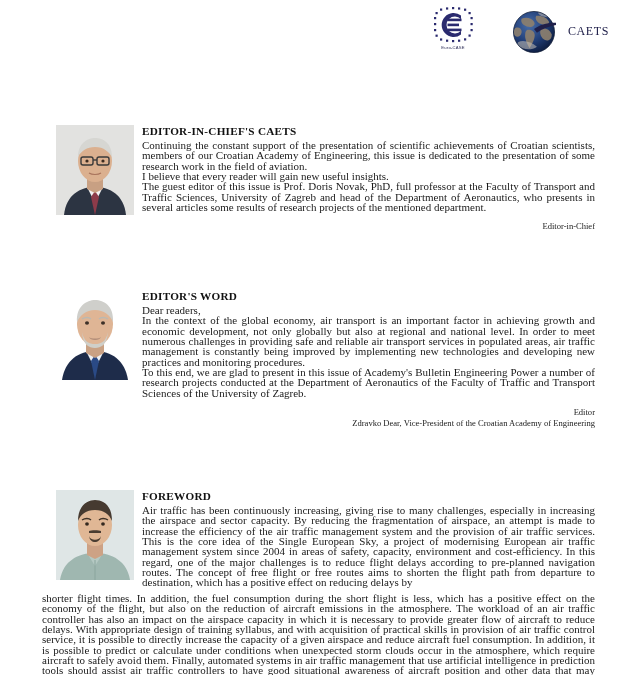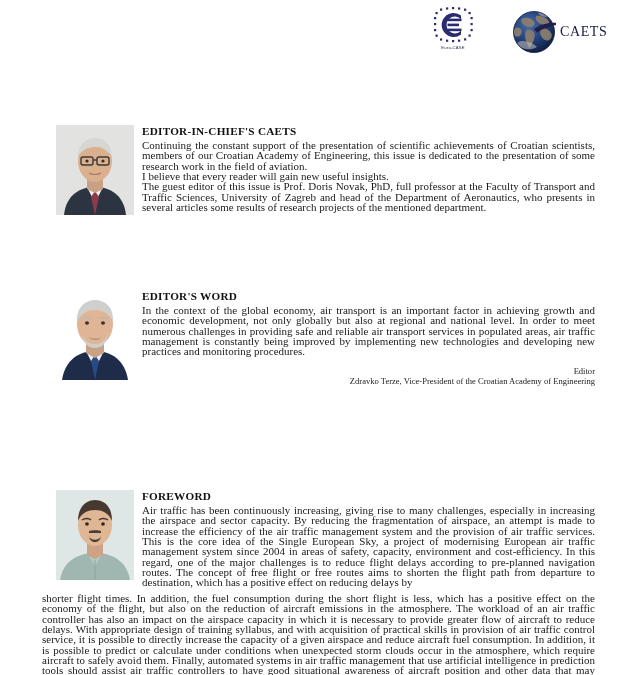--- a/index.html
+++ b/index.html
@@ -59,24 +59,24 @@
   }
   .logo-caets .globe-wrap {
     position: absolute;
     left: 0;
     top: 0;
     width: 44px;
     height: 44px;
   }
   .logo-caets .caets-text {
     position: absolute;
-    left: 48px;
+    left: 56px;
     top: 14px;
     font-family: "Liberation Serif", serif;
-    font-size: 14px;
+    font-size: 12px;
     letter-spacing: 0.6px;
     color: #20204a;
   }
 
   
   .block {
     position: absolute;
     left: 0;
     width: 637px;
   }
@@ -233,20 +233,21 @@
         <ellipse cx="47" cy="36" rx="1.6" ry="1.6" fill="#3b2b20"></ellipse>
         <path d="M33 48 C36 50, 42 50, 45 48" stroke="#a9745c" stroke-width="1.2" fill="none"></path>
       </svg>
     </div>
     <div class="content">
       <h2 class="section-title">EDITOR-IN-CHIEF'S CAETS</h2>
       <p class="body-text">Continuing the constant support of the presentation of scientific achievements of Croatian scientists, members of our Croatian Academy of Engineering, this issue is dedicated to the presentation of some research work in the field of aviation.</p>
       <p class="body-text">I believe that every reader will gain new useful insights.</p>
       <p class="body-text">The guest editor of this issue is Prof. Doris Novak, PhD, full professor at the Faculty of Transport and Traffic Sciences, University of Zagreb and head of the Department of Aeronautics, who presents in several articles some results of research projects of the mentioned department.</p>
       <div class="signoff">
+        <div>Editor-in-Chief</div>
       </div>
     </div>
   </div>
 
   <div class="block" style="top:290px;">
     <div class="portrait" style="top:0;">
       <svg viewBox="0 0 78 90" width="78" height="90" xmlns="http://www.w3.org/2000/svg">
         <rect width="78" height="90" fill="#ffffff"></rect>
 
         <path d="M6 90 C9 70, 23 61, 39 61 C55 61, 69 70, 72 90 Z" fill="#1e2c4a"></path>
@@ -260,24 +261,26 @@
         <path d="M26 42 C27 55, 33 58, 39 58 C45 58, 51 55, 52 42 C50 52, 45 54, 39 54 C33 54, 28 52, 26 42 Z" fill="#cfcfc9"></path>
         <path d="M33 47 C35 49, 43 49, 45 47 C44 51, 34 51, 33 47 Z" fill="#b08c78"></path>
         <ellipse cx="31" cy="33" rx="2" ry="1.8" fill="#3d3028"></ellipse>
         <ellipse cx="47" cy="33" rx="2" ry="1.8" fill="#3d3028"></ellipse>
         <path d="M26 29 C29 27, 33 27, 35 29" stroke="#b9b9b3" stroke-width="1.3" fill="none"></path>
         <path d="M43 29 C45 27, 49 27, 52 29" stroke="#b9b9b3" stroke-width="1.3" fill="none"></path>
       </svg>
     </div>
     <div class="content">
       <h2 class="section-title">EDITOR'S WORD</h2>
+      <p class="body-text">Dear readers,</p>
       <p class="body-text">In the context of the global economy, air transport is an important factor in achieving growth and economic development, not only globally but also at regional and national level. In order to meet numerous challenges in providing safe and reliable air transport services in populated areas, air traffic management is constantly being improved by implementing new technologies and developing new practices and monitoring procedures.</p>
+      <p class="body-text">To this end, we are glad to present in this issue of Academy's Bulletin Engineering Power a number of research projects conducted at the Department of Aeronautics of the Faculty of Traffic and Transport Sciences of the University of Zagreb.</p>
       <div class="signoff">
         <div>Editor</div>
-        <div>Zdravko Terze, Vice-President of the Croatian Academy of Engineering</div>
+        <div>Zdravko Dear, Vice-President of the Croatian Academy of Engineering</div>
       </div>
     </div>
   </div>
 
   <div class="block" style="top:490px;">
     <div class="portrait" style="top:0;">
       <svg viewBox="0 0 78 90" width="78" height="90" xmlns="http://www.w3.org/2000/svg">
         <rect width="78" height="90" fill="#dfe6e6"></rect>
 
         <path d="M4 90 C7 71, 22 63, 39 63 C56 63, 71 71, 74 90 Z" fill="#9fb7b0"></path>

